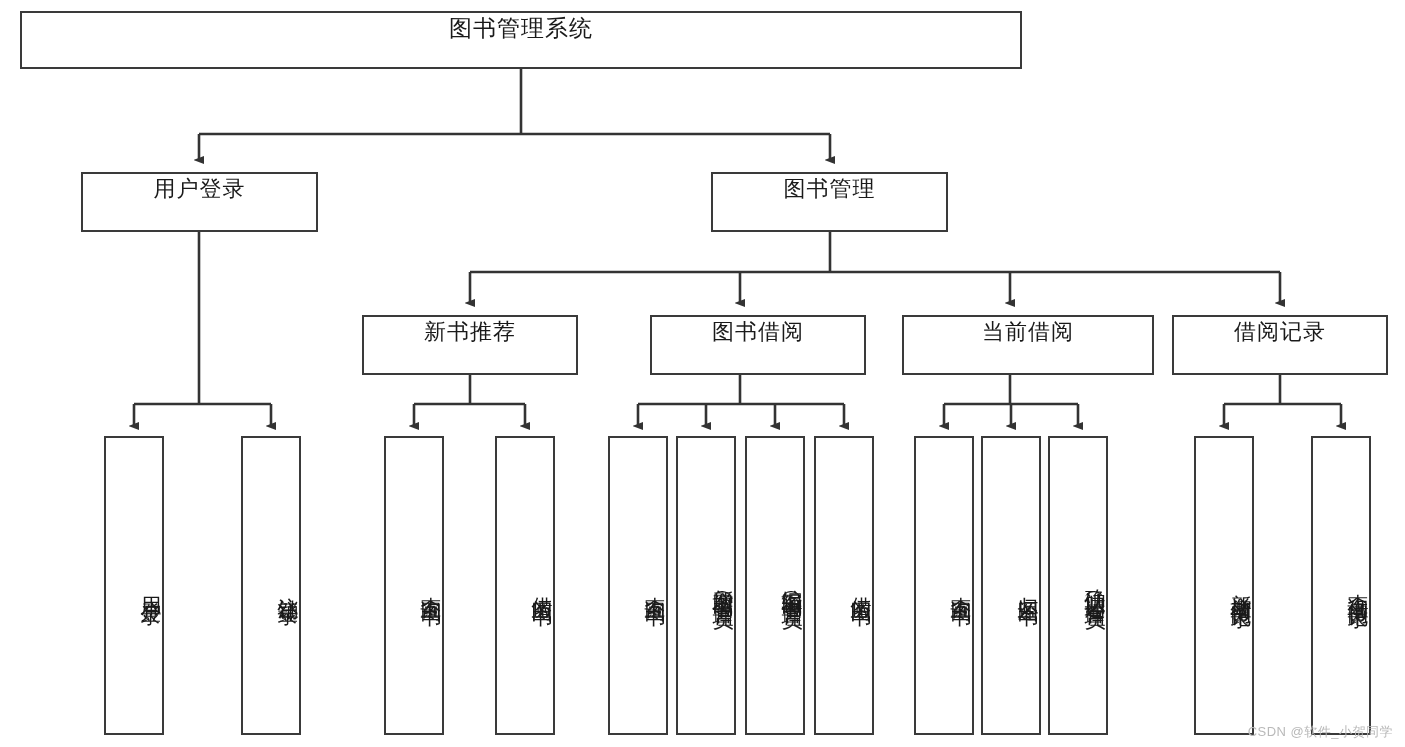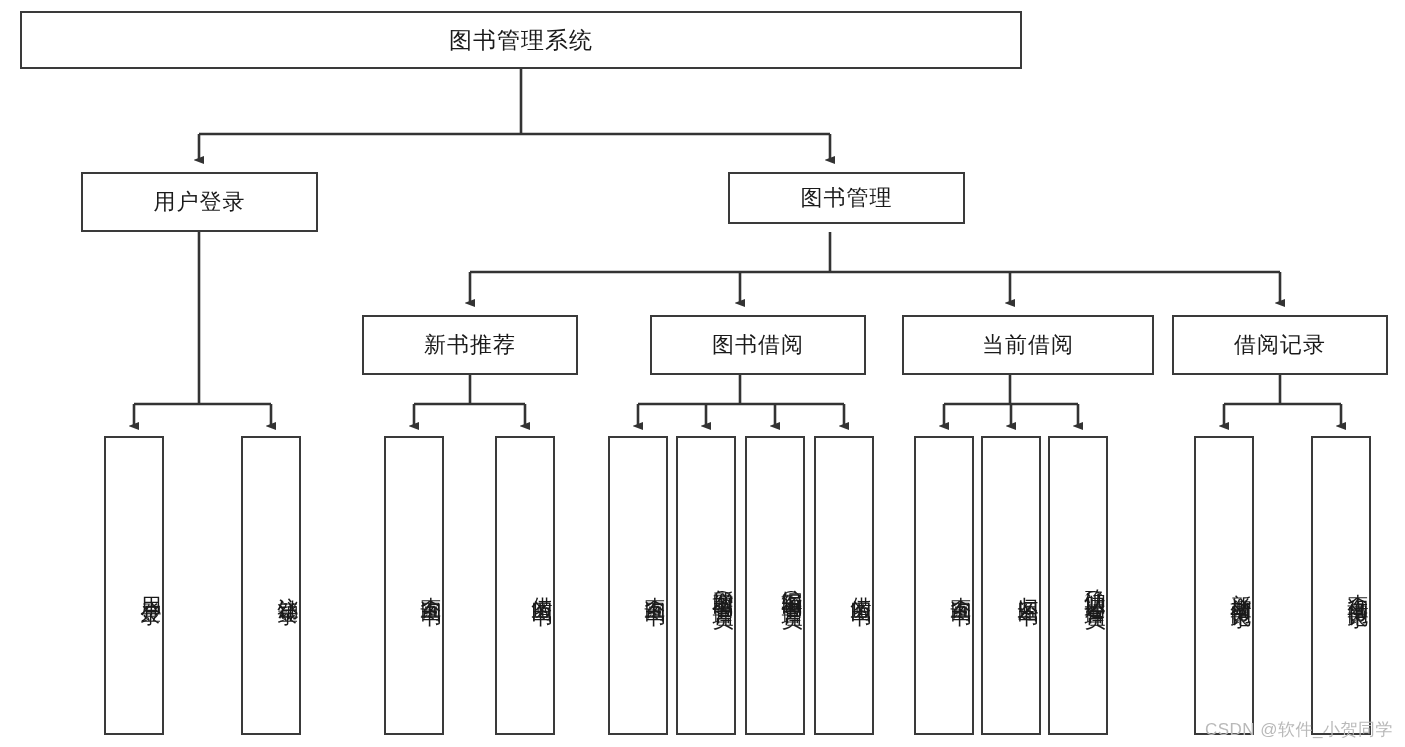--- a/index.html
+++ b/index.html
@@ -16,21 +16,20 @@
     height: 747px;
     background: #ffffff;
     overflow: hidden;
   }
   .node {
     position: absolute;
     box-sizing: border-box;
     border: 2px solid #3a3a3a;
     background: #ffffff;
     display: flex;
-    align-items: center;
     justify-content: center;
     color: #1a1a1a;
   }
   .node.horiz {
     font-size: 22px;
     letter-spacing: 1px;
   }
   .node.vert {
     writing-mode: vertical-rl;
     text-orientation: upright;
@@ -55,21 +54,21 @@
     left: 0;
     top: 0;
     width: 1405px;
     height: 747px;
     pointer-events: none;
   }
   .watermark {
     position: absolute;
     right: 12px;
     bottom: 6px;
-    font-size: 17px;
+    font-size: 13px;
     color: #b9b9b9;
     white-space: nowrap;
     letter-spacing: 0.5px;
   }
 </style>
 </head>
 <body>
 
 <div id="canvas">
 
@@ -123,21 +122,21 @@
     </g>
   </svg>
 
   <div class="node horiz root" style="left:20px; top:11px; width:1002px; height:58px;">
     <span class="lbl">图书管理系统</span>
   </div>
 
   <div class="node horiz" style="left:81px; top:172px; width:237px; height:60px;">
     <span class="lbl">用户登录</span>
   </div>
-  <div class="node horiz" style="left:728px; top:172px; width:237px; height:52px;">
+  <div class="node horiz" style="left:711px; top:172px; width:237px; height:60px;">
     <span class="lbl">图书管理</span>
   </div>
 
   <div class="node horiz" style="left:362px; top:315px; width:216px; height:60px;">
     <span class="lbl">新书推荐</span>
   </div>
   <div class="node horiz" style="left:632px; top:315px; width:216px; height:60px;margin-left:18px;">
     <span class="lbl">图书借阅</span>
   </div>
   <div class="node horiz" style="left:902px; top:315px; width:252px; height:60px;">

